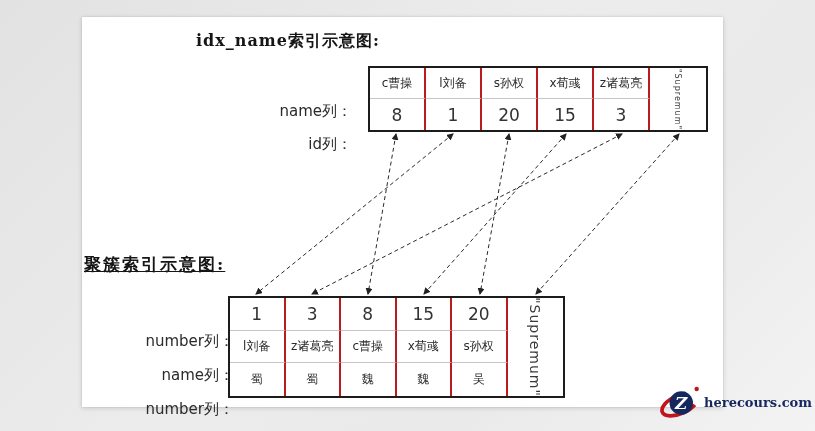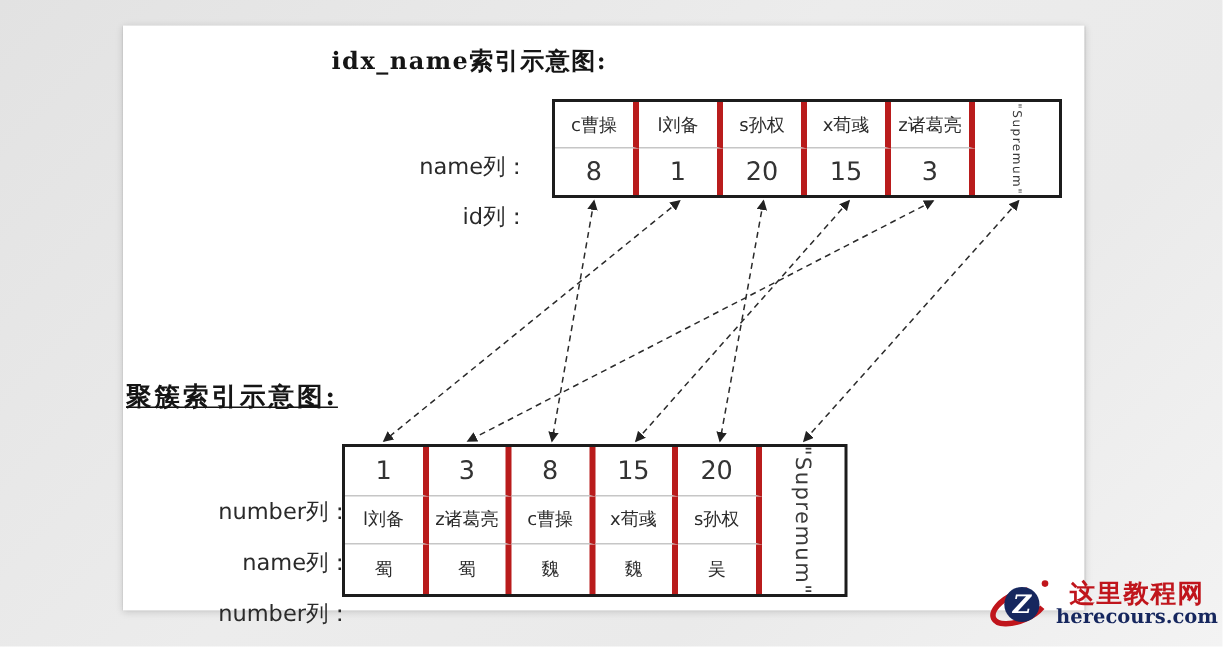--- a/index.html
+++ b/index.html
@@ -14,21 +14,21 @@
   .panel {
     position:absolute; left:82px; top:17px; width:641px; height:390px;
     background:#ffffff;
     box-shadow:0 1px 5px rgba(0,0,0,.16), 0 0 1px rgba(0,0,0,.2);
   }
   .diagram-title {
     position:absolute;
     font-family:"DejaVu Serif","Liberation Serif",serif;
     font-weight:bold; color:#151515; letter-spacing:1px; white-space:nowrap;
   }
-  #title-top { left:221px; top:31px; font-size:16px; }
+  #title-top { left:196px; top:31px; font-size:16px; }
   #title-bottom { left:84px; top:253px; font-size:17px; letter-spacing:2px;text-decoration:underline; }
 
   .row-label {
     position:absolute; width:130px; text-align:right;
     font-size:15px; color:#2a2a2a; white-space:nowrap;margin-top:28px;
   }
   .idx-label { left:222px; }
   .clu-label { left:104px; }
 
   .tbl {
@@ -38,21 +38,21 @@
   #tbl-top {
     left:368px; top:66px; width:340px; height:66px;
     grid-template-columns:repeat(6,1fr); grid-template-rows:1fr 1fr;
   }
   #tbl-bottom {
     left:228px; top:296px; width:337px; height:102px;
     grid-template-columns:repeat(6,1fr); grid-template-rows:1fr 1fr 1fr;
   }
   .cell {
     display:flex; align-items:center; justify-content:center;
-    border-right:4px solid #b91c1c; overflow:hidden;
+    border-right:2px solid #b91c1c; overflow:hidden;
     color:#2b2b2b; white-space:nowrap;
   }
   .cell.divider { border-bottom:1px solid #c6c6c6; }
   .cell.cjk  { font-size:12px; }
   .cell.num  { font-size:17px; font-weight:400; color:#333; }
   .sup-cell { grid-column:6; border-right:none; }
   .span2 { grid-row:1 / 3; }
   .span3 { grid-row:1 / 4; }
   .sup-text { transform:rotate(90deg); white-space:nowrap; color:#3a3a3a; letter-spacing:1px; }
   .sup-small { font-size:8px; }
@@ -148,16 +148,15 @@
   </svg>
 
 <div class="watermark">
   <svg width="56" height="52" viewBox="0 0 56 52">
     <ellipse cx="27" cy="28" rx="26" ry="12.5" fill="none" stroke="#c0151c" stroke-width="5" transform="rotate(-24 27 28)" stroke-dasharray="94 32" stroke-dashoffset="-12"></ellipse>
     <circle cx="50" cy="7" r="3" fill="#c0151c"></circle>
     <circle cx="29" cy="26" r="16" fill="#16275e"></circle>
     <text x="29" y="34" text-anchor="middle" font-size="23" font-weight="bold" font-style="italic" font-family="DejaVu Serif, Liberation Serif, serif" fill="#ffffff">Z</text>
   </svg>
   <div class="wm-text">
-    <div class="wm-name" style="color: rgb(192, 21, 28);">这里教程网</div>
     <div class="wm-url" style="color: rgb(22, 39, 94);">herecours.com</div>
   </div>
 </div>
 
 </body></html>

